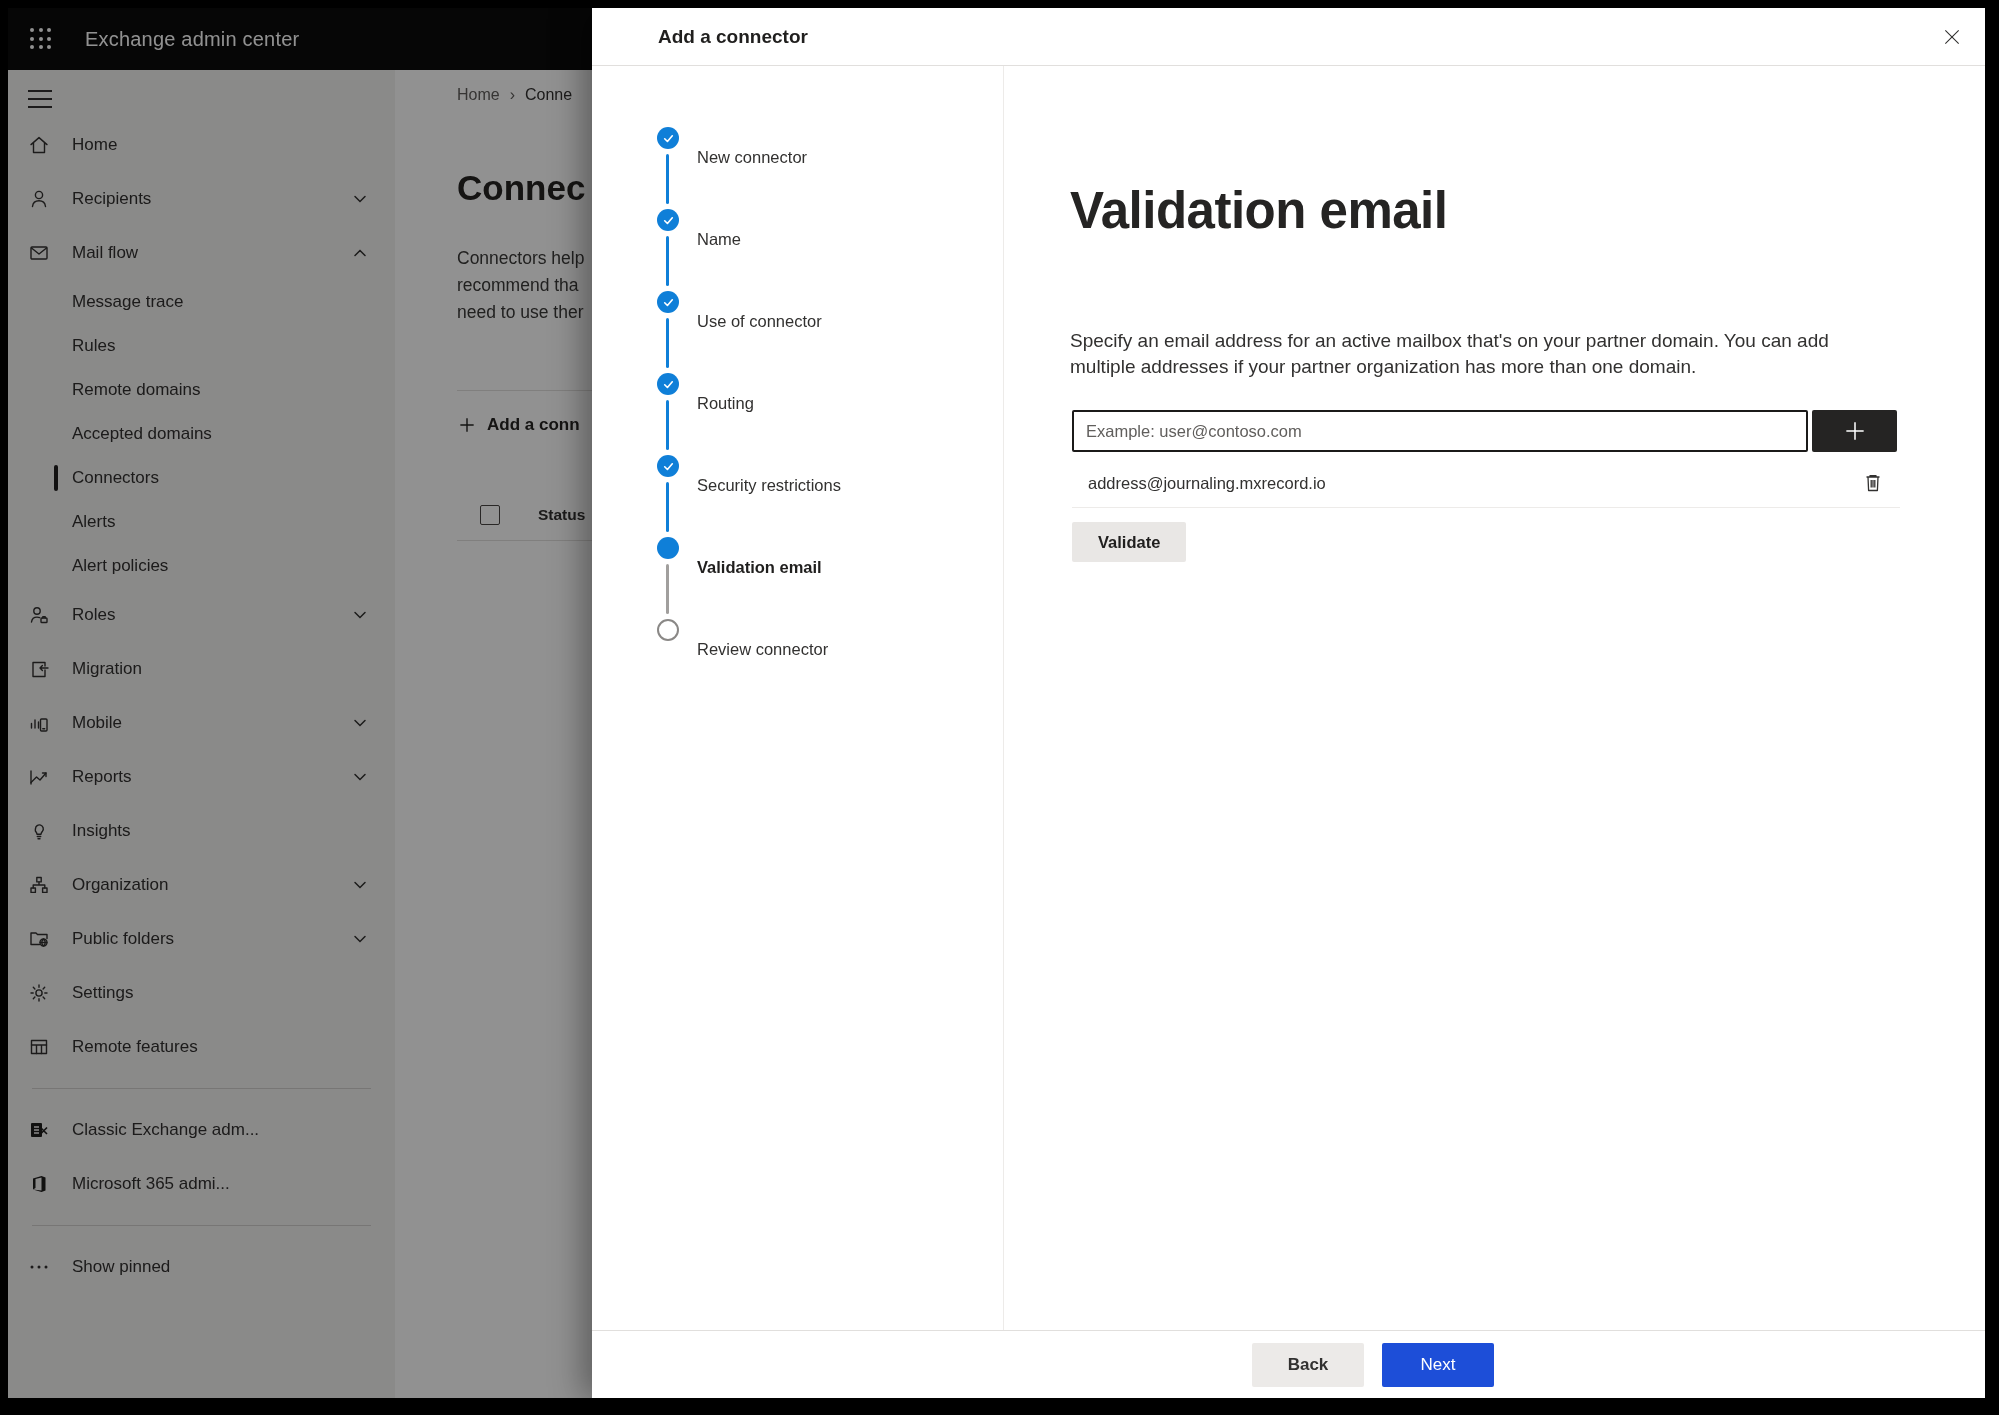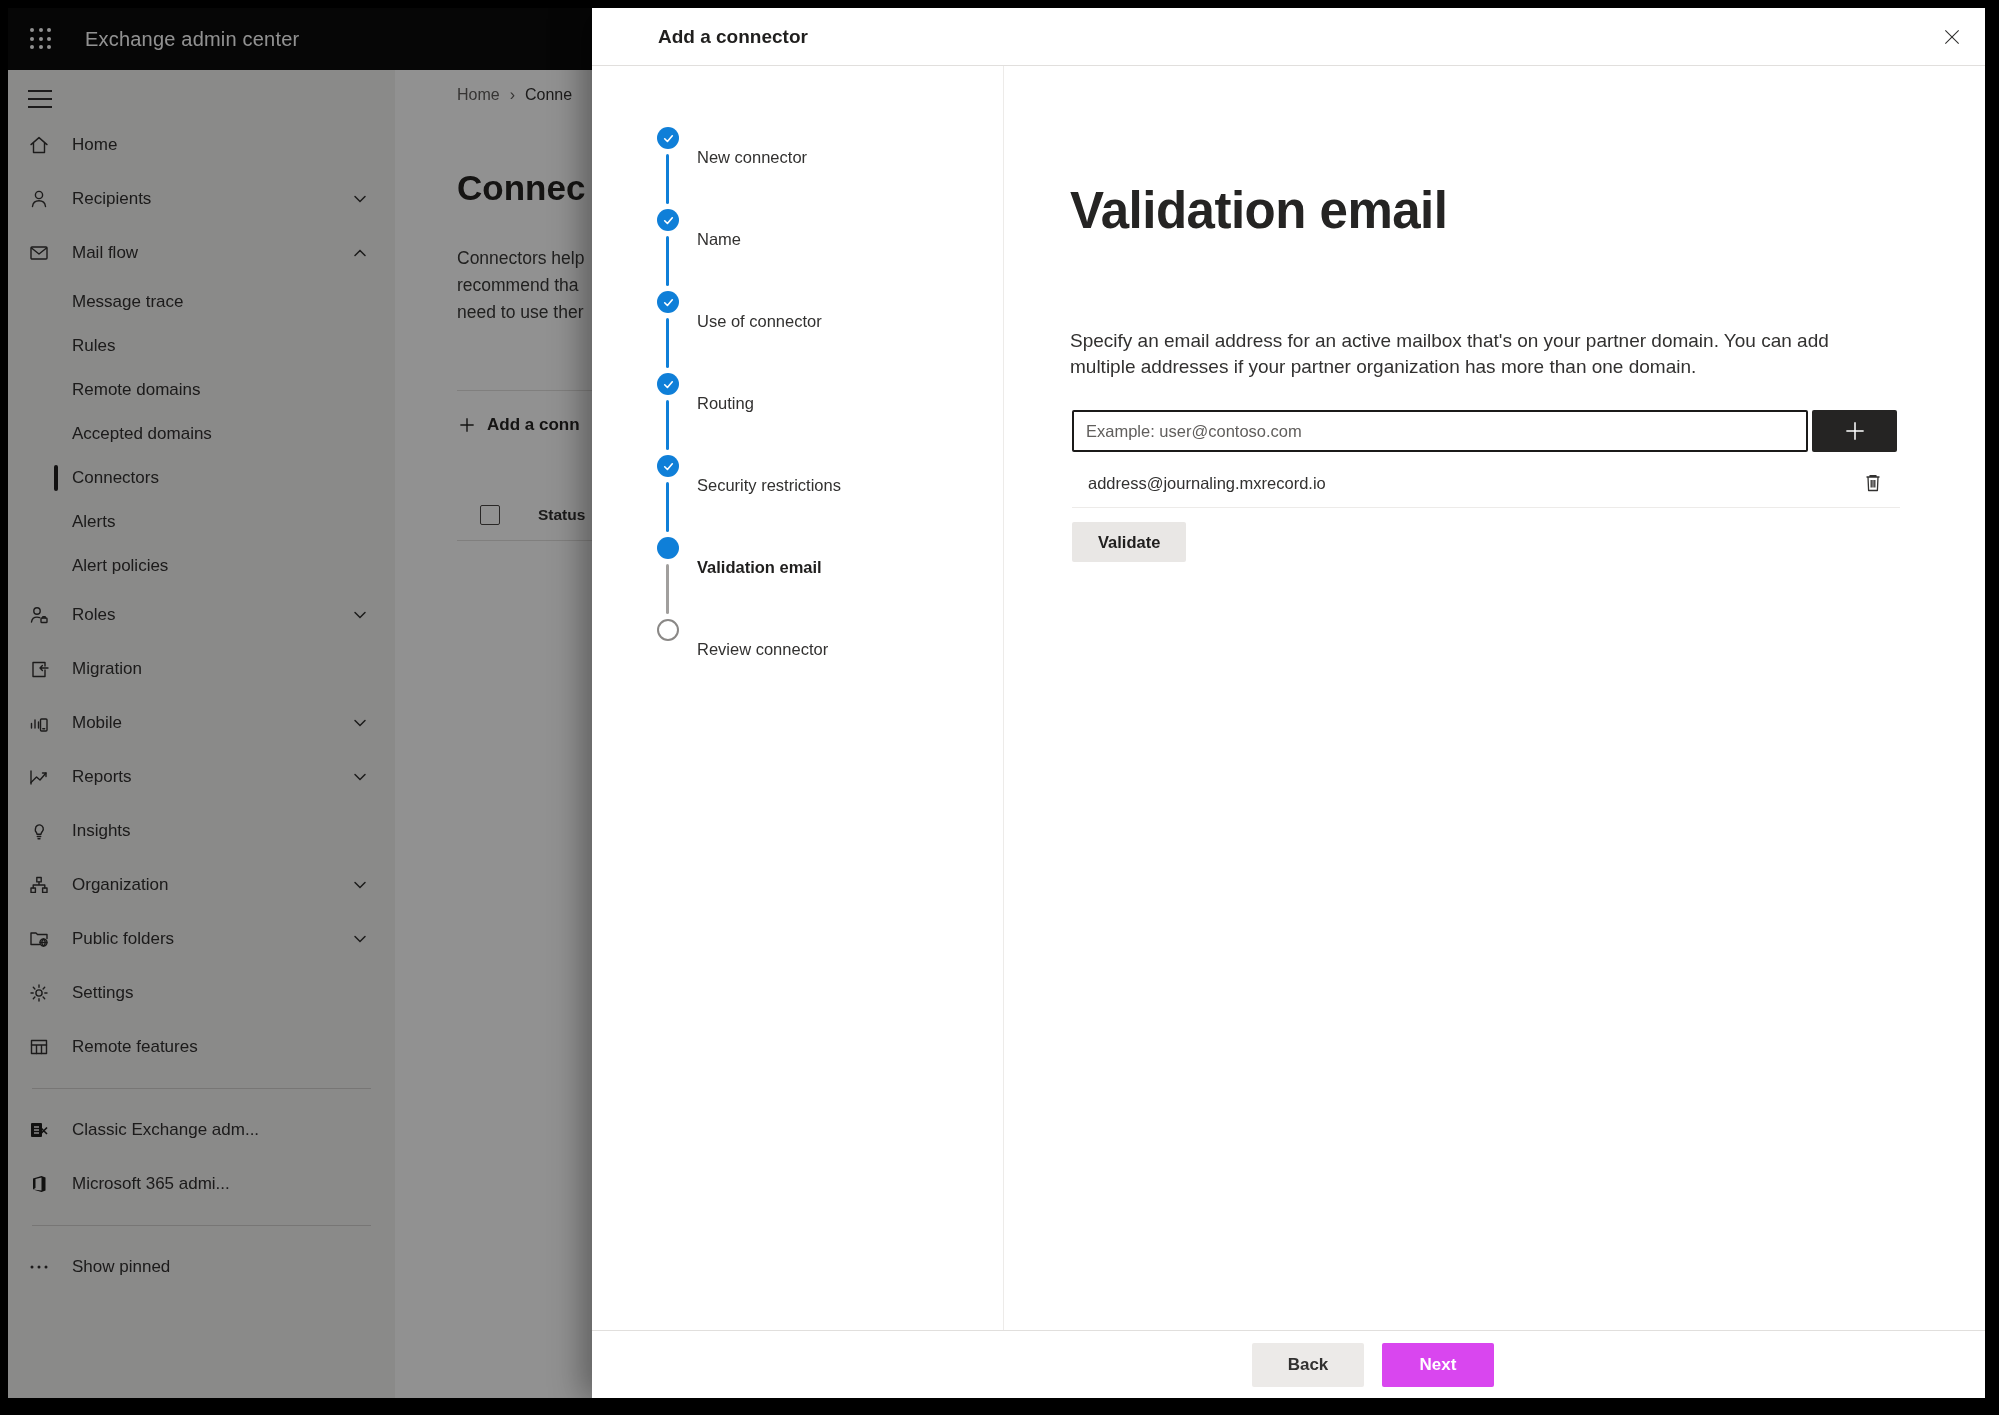--- a/index.html
+++ b/index.html
@@ -87,22 +87,22 @@
   .email-del { position:absolute; right:14px; top:50%; margin-top:-13px; width:26px; height:26px; background:none; border:none; cursor:pointer; padding:0; }
   .email-del svg { width:24px; height:24px; }
 
   .validate-btn { position:absolute; left:480px; top:514px; height:40px; padding:0 26px; background:#e9e7e5;
                   border:none; border-radius:2px; font-size:16.5px; font-weight:bold; color:#201f1e;
                   font-family:inherit; cursor:pointer; }
 
   .dlg-footer { position:absolute; left:0; right:0; bottom:0; height:68px; border-top:1px solid #e1dfdd; background:#fff; }
   .btn-back { position:absolute; left:660px; top:12px; width:112px; height:44px; background:#eceae8; border:none;
               border-radius:2px; font-size:17px; font-weight:bold; color:#323130; font-family:inherit; cursor:pointer; }
-  .btn-next { position:absolute; left:790px; top:12px; width:112px; height:44px; background:#d946ef; border:none;
-              border-radius:2px; font-size:17px; font-weight:bold; color:#ffffff; font-family:inherit; cursor:pointer; }
+  .btn-next { position:absolute; left:790px; top:12px; width:112px; height:44px; background:#1d4ed8; border:none;
+              border-radius:2px; font-size:17px; font-weight:normal; color:#ffffff; font-family:inherit; cursor:pointer; }
 </style>
 </head>
 <body>
 
 <div class="frame">
   <div class="screen">
 
     <div class="topbar">
       <div class="waffle">
         <i></i>

